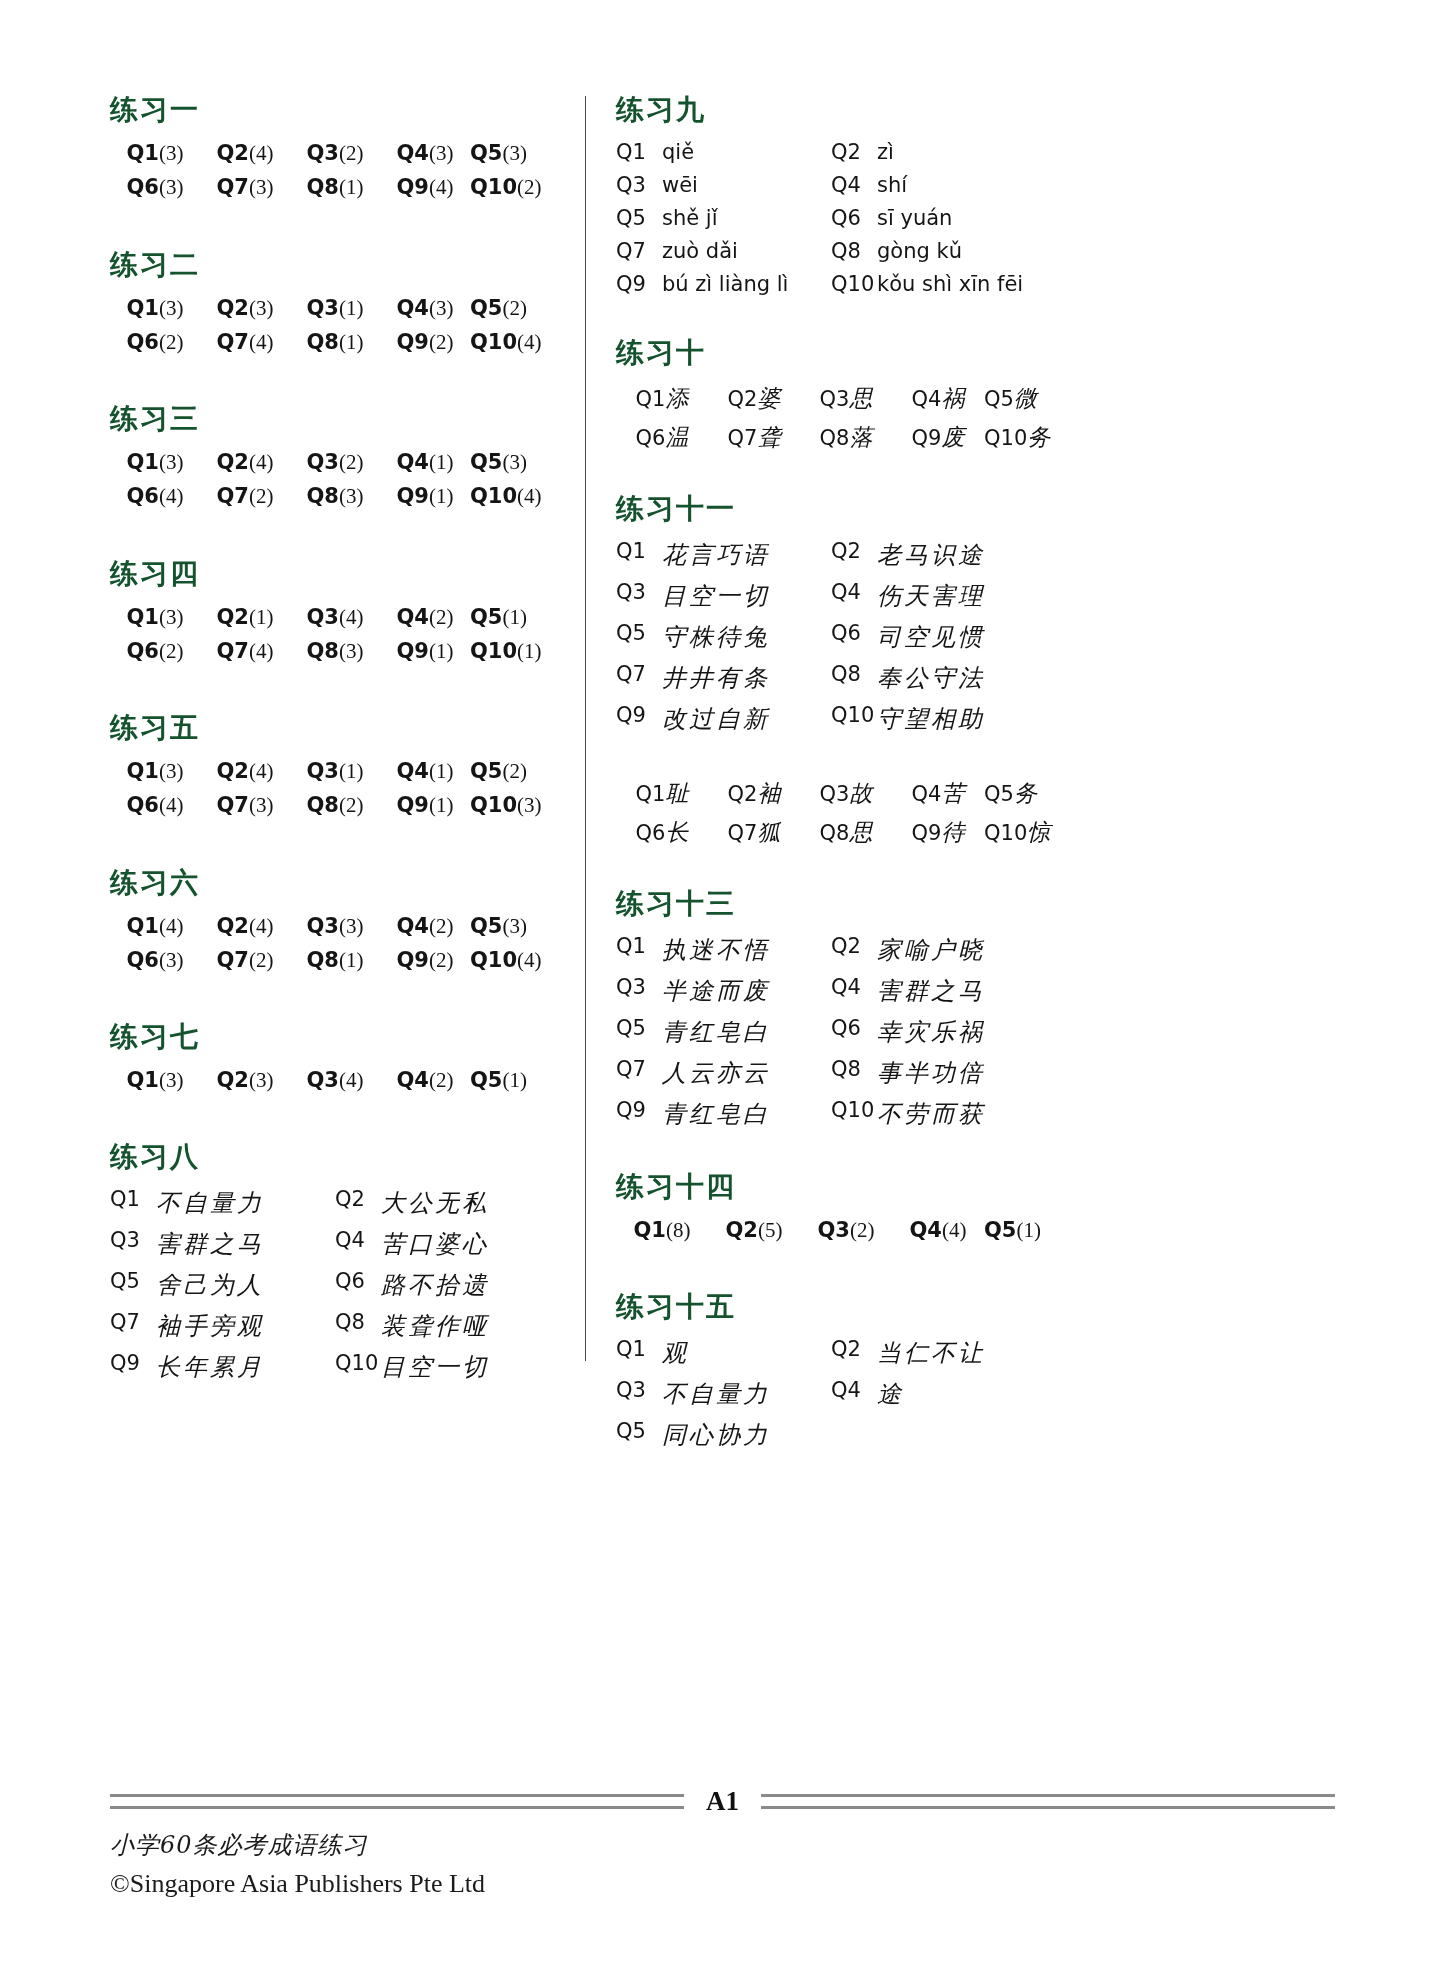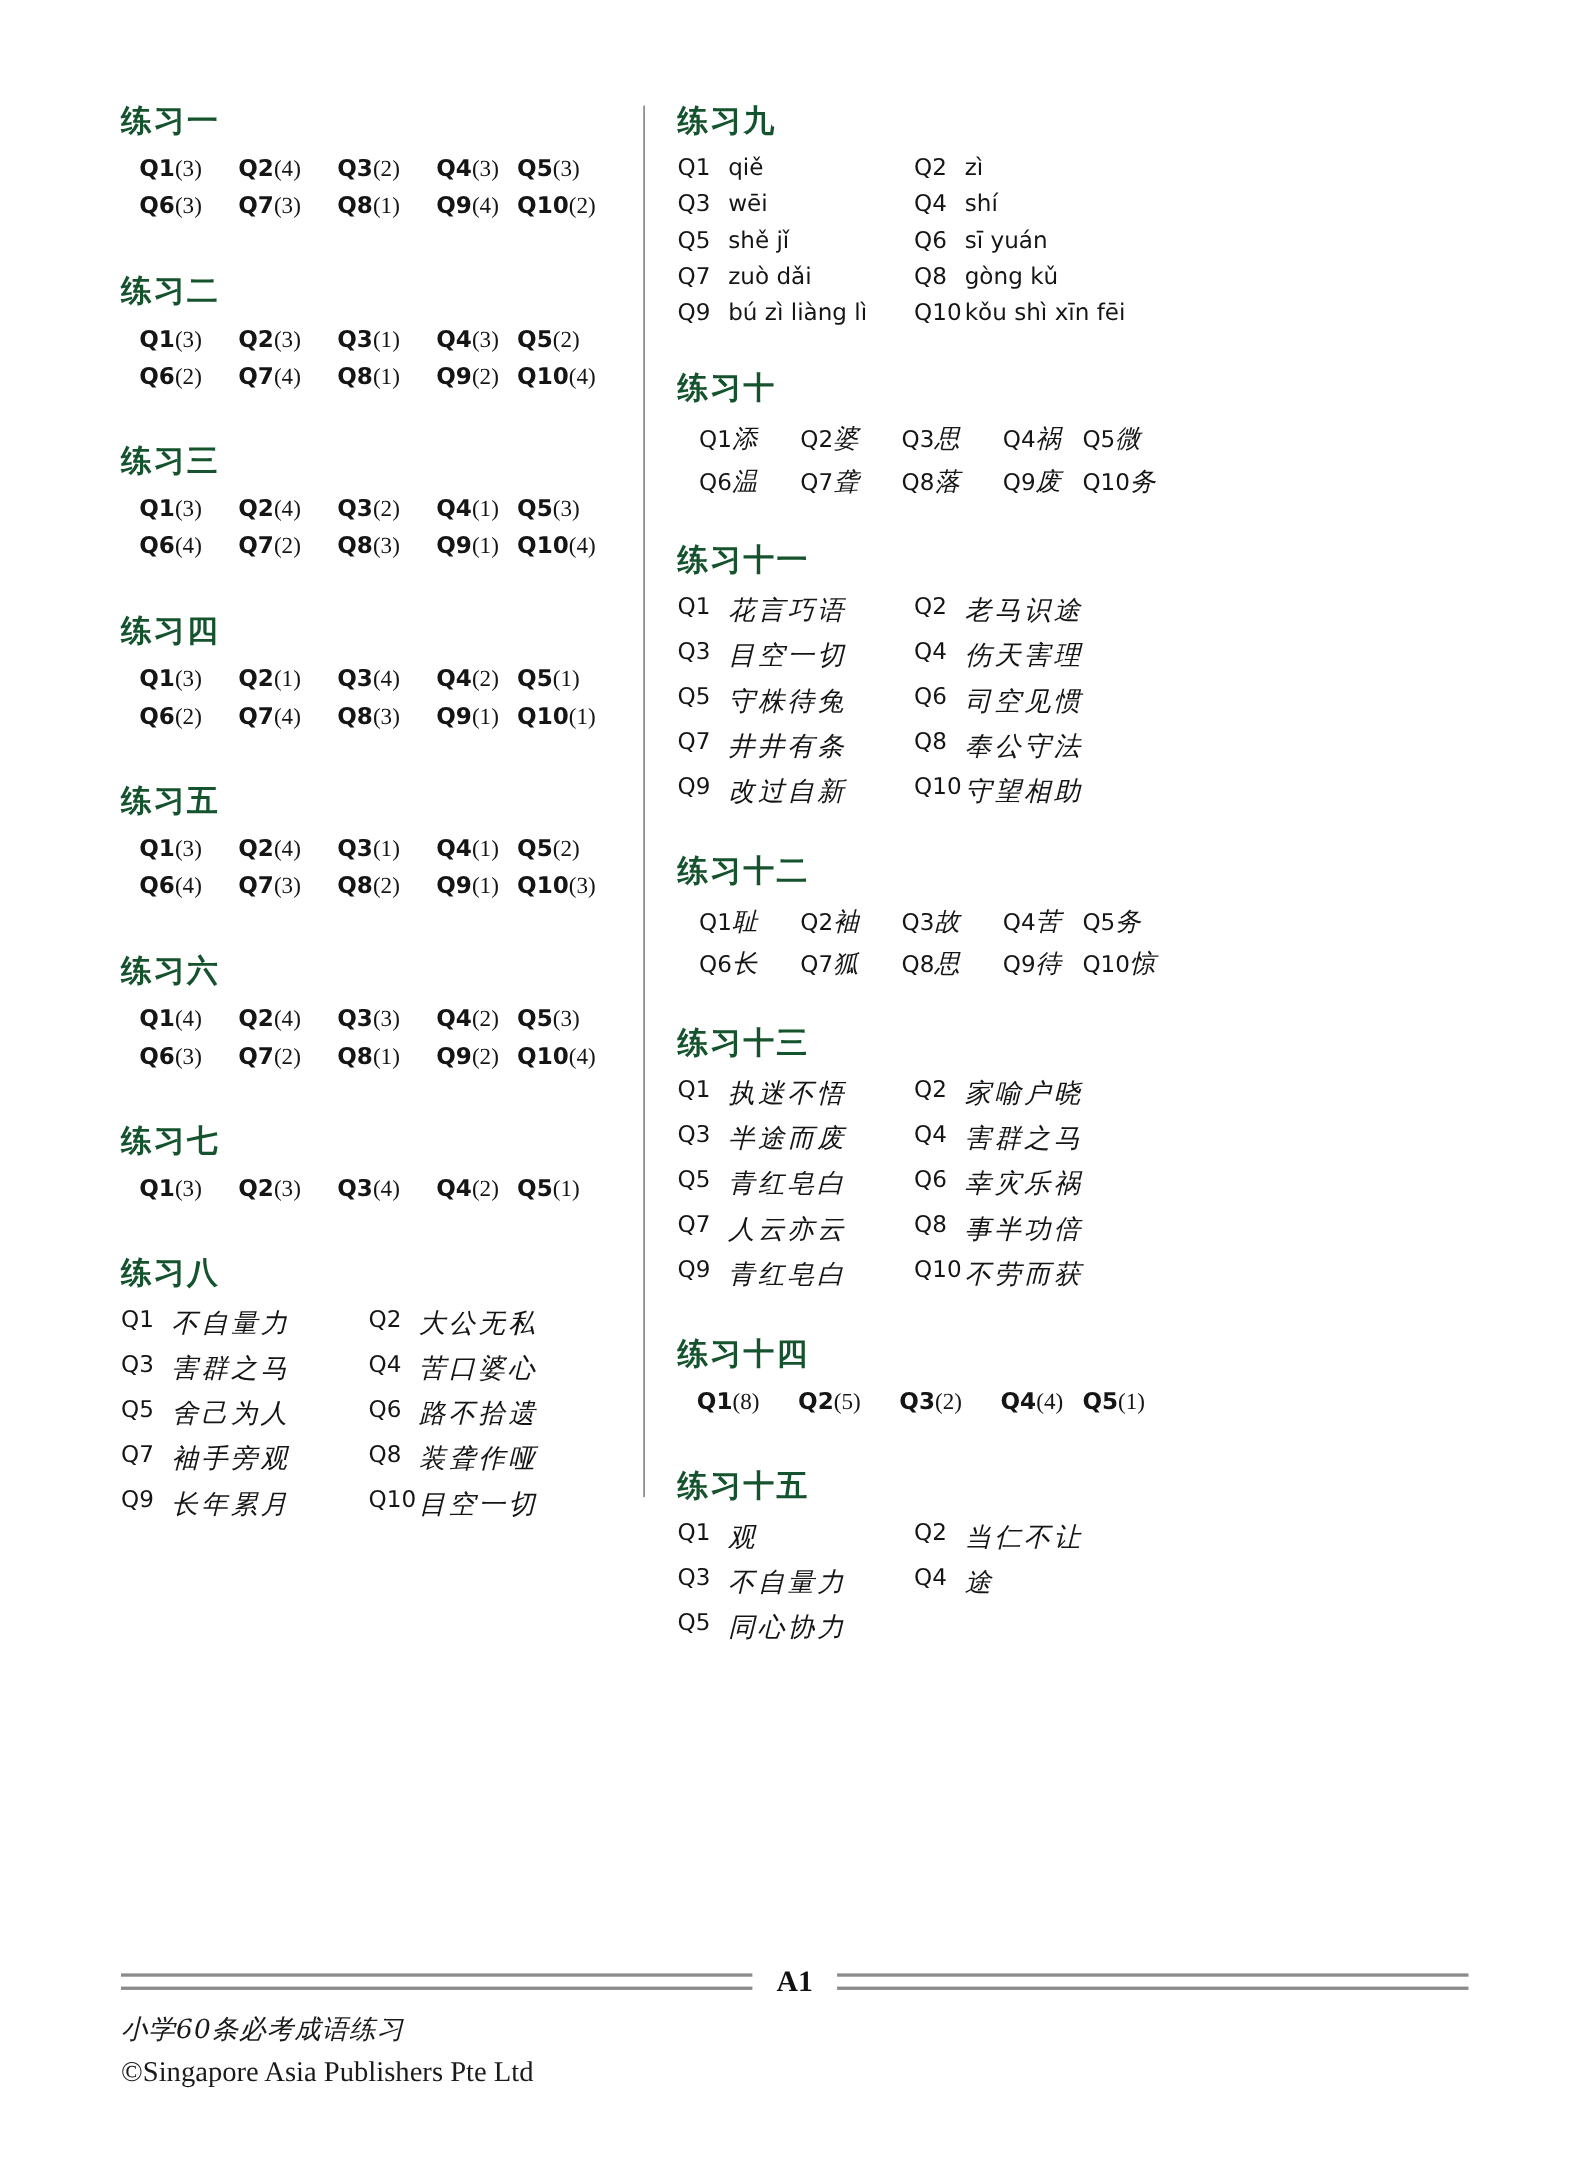--- a/index.html
+++ b/index.html
@@ -519,21 +519,20 @@
               </div>
               <div class="pair-cell">
                 <span class="q">Q10</span>
                 <span class="v cn">守望相助</span>
               </div>
             </div>
           </div>
           <div class="gap-md"></div>
         </div>
         <div class="exercise">
-          <div class="ex-title">练习十二</div>
           <div class="mcq-rows w-char5">
             <div class="mcq-row">
               <div class="char-cell"><span>Q1</span><span class="cn">耻</span></div>
               <div class="char-cell"><span>Q2</span><span class="cn">袖</span></div>
               <div class="char-cell"><span>Q3</span><span class="cn">故</span></div>
               <div class="char-cell"><span>Q4</span><span class="cn">苦</span></div>
               <div class="char-cell"><span>Q5</span><span class="cn">务</span></div>
             </div>
             <div class="mcq-row">
               <div class="char-cell"><span>Q6</span><span class="cn">长</span></div>

